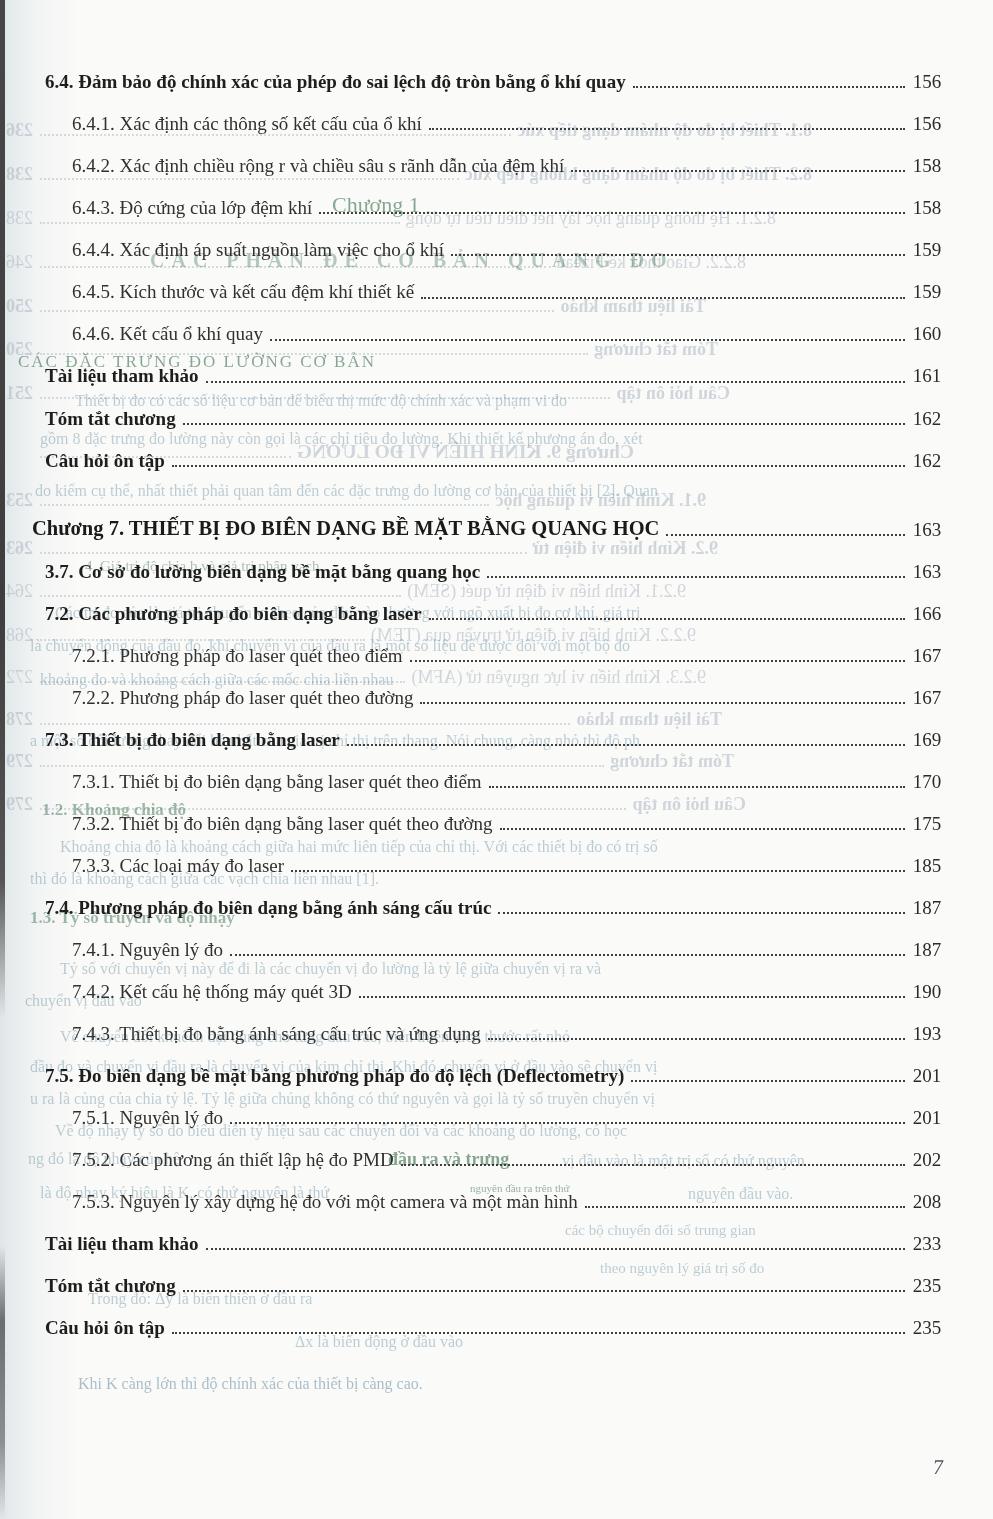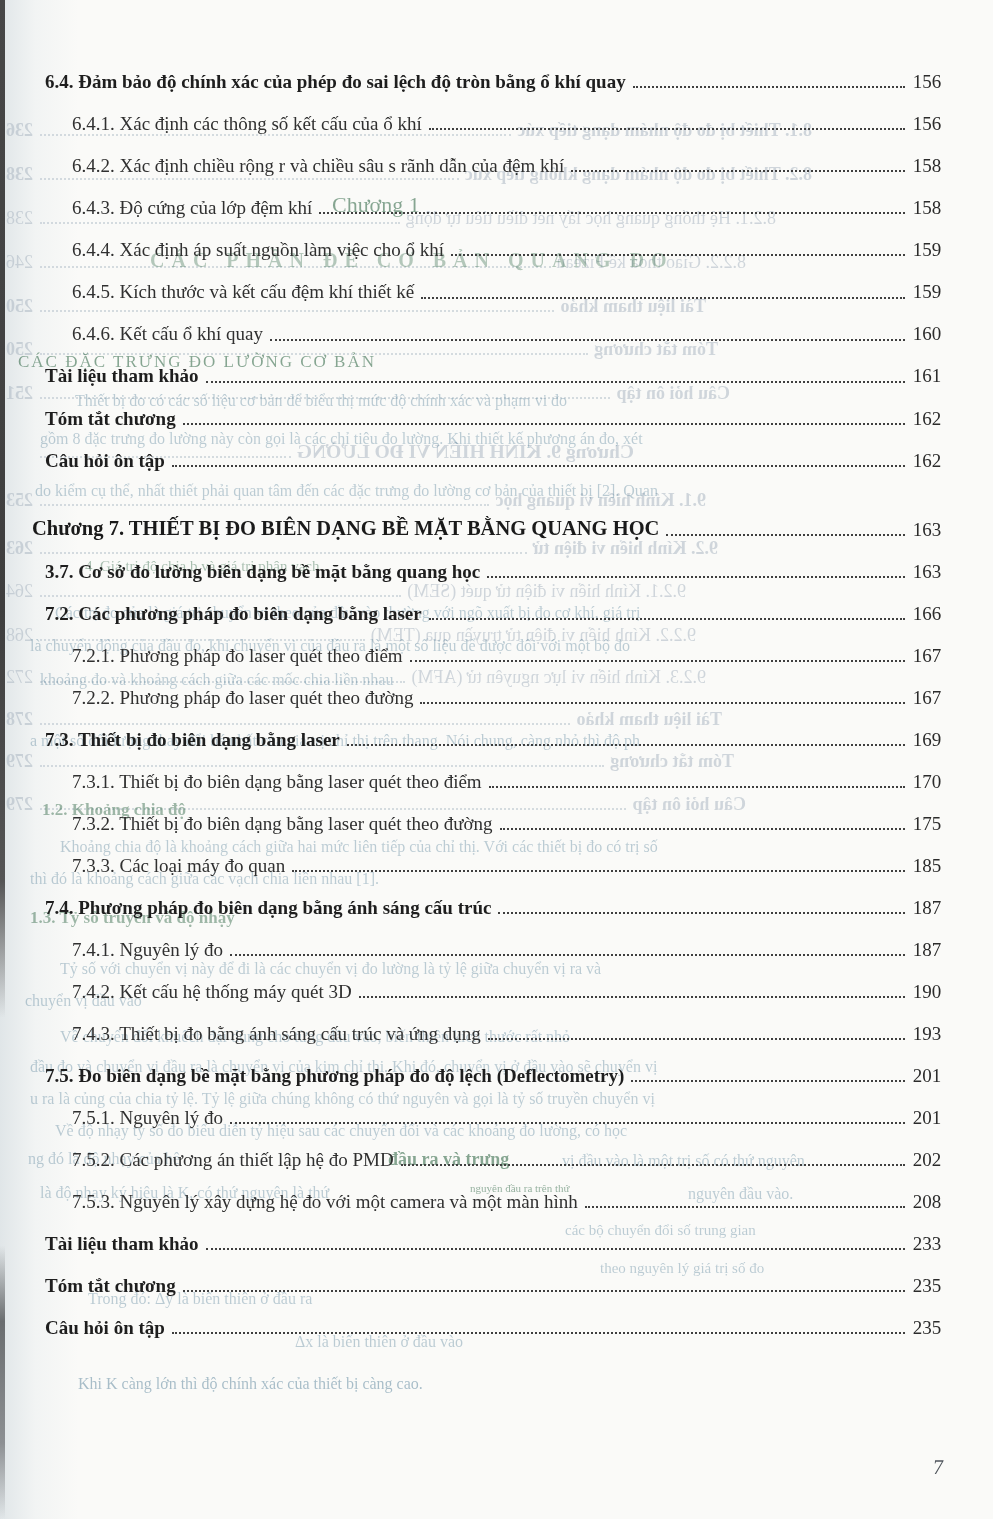--- a/index.html
+++ b/index.html
@@ -152,21 +152,21 @@
     <div class="ghost-f" style="top: 1122px; left: 55px;">Về độ nhạy tỷ số đo biểu diễn tỷ hiệu sau các chuyển đổi và các khoảng đo lường, có học</div>
     <div class="ghost-f" style="top: 1150px; left: 28px;">ng đó là độ nhạy của hệ</div>
     <div class="ghost-f blue" style="top: 1149px; left: 388px; font-size: 18px; font-weight: 700; opacity: 0.5;">đầu ra và trưng</div>
     <div class="ghost-f" style="top: 1152px; left: 562px;">vị đầu vào là một trị số có thứ nguyên</div>
     <div class="ghost-f" style="top: 1184px; left: 40px;">là độ nhạy ký hiệu là K, có thứ nguyên là thứ</div>
     <div class="ghost-f blue" style="top: 1182px; left: 470px; font-size: 11px; font-weight: 400; opacity: 0.45;">nguyên đầu ra trên thứ</div>
     <div class="ghost-f" style="top: 1185px; left: 688px;">nguyên đầu vào.</div>
     <div class="ghost-f" style="top: 1222px; left: 565px; font-size: 15px;">các bộ chuyển đổi số trung gian</div>
     <div class="ghost-f" style="top: 1260px; left: 600px; font-size: 15px;">theo nguyên lý giá trị số đo</div>
     <div class="ghost-f" style="top: 1290px; left: 88px;">Trong đó: Δy là biến thiên ở đầu ra</div>
-    <div class="ghost-f" style="top: 1333px; left: 295px;">Δx là biến thiên ở đầu vào</div>
+    <div class="ghost-f" style="top: 1333px; left: 295px;">Δx là biến động ở đầu vào</div>
     <div class="ghost-f" style="top: 1375px; left: 78px; opacity: 0.34;">Khi K càng lớn thì độ chính xác của thiết bị càng cao.</div>
   </div>
 
 <div id="toc">
   <div id="toc-a">
       <div class="row bold ind1">
         <span class="lab">6.4. Đảm bảo độ chính xác của phép đo sai lệch độ tròn bằng ổ khí quay</span>
         <span class="leader"></span>
         <span class="pg">156</span>
       </div>
@@ -253,21 +253,21 @@
         <span class="lab">7.3.1. Thiết bị đo biên dạng bằng laser quét theo điểm</span>
         <span class="leader"></span>
         <span class="pg">170</span>
       </div>
       <div class="row normal ind2">
         <span class="lab">7.3.2. Thiết bị đo biên dạng bằng laser quét theo đường</span>
         <span class="leader"></span>
         <span class="pg">175</span>
       </div>
       <div class="row normal ind2">
-        <span class="lab">7.3.3. Các loại máy đo quan</span>
+        <span class="lab">7.3.3. Các loại máy đo laser</span>
         <span class="leader"></span>
         <span class="pg">185</span>
       </div>
       <div class="row bold ind1">
         <span class="lab">7.4. Phương pháp đo biên dạng bằng ánh sáng cấu trúc</span>
         <span class="leader"></span>
         <span class="pg">187</span>
       </div>
       <div class="row normal ind2">
         <span class="lab">7.4.1. Nguyên lý đo</span>

